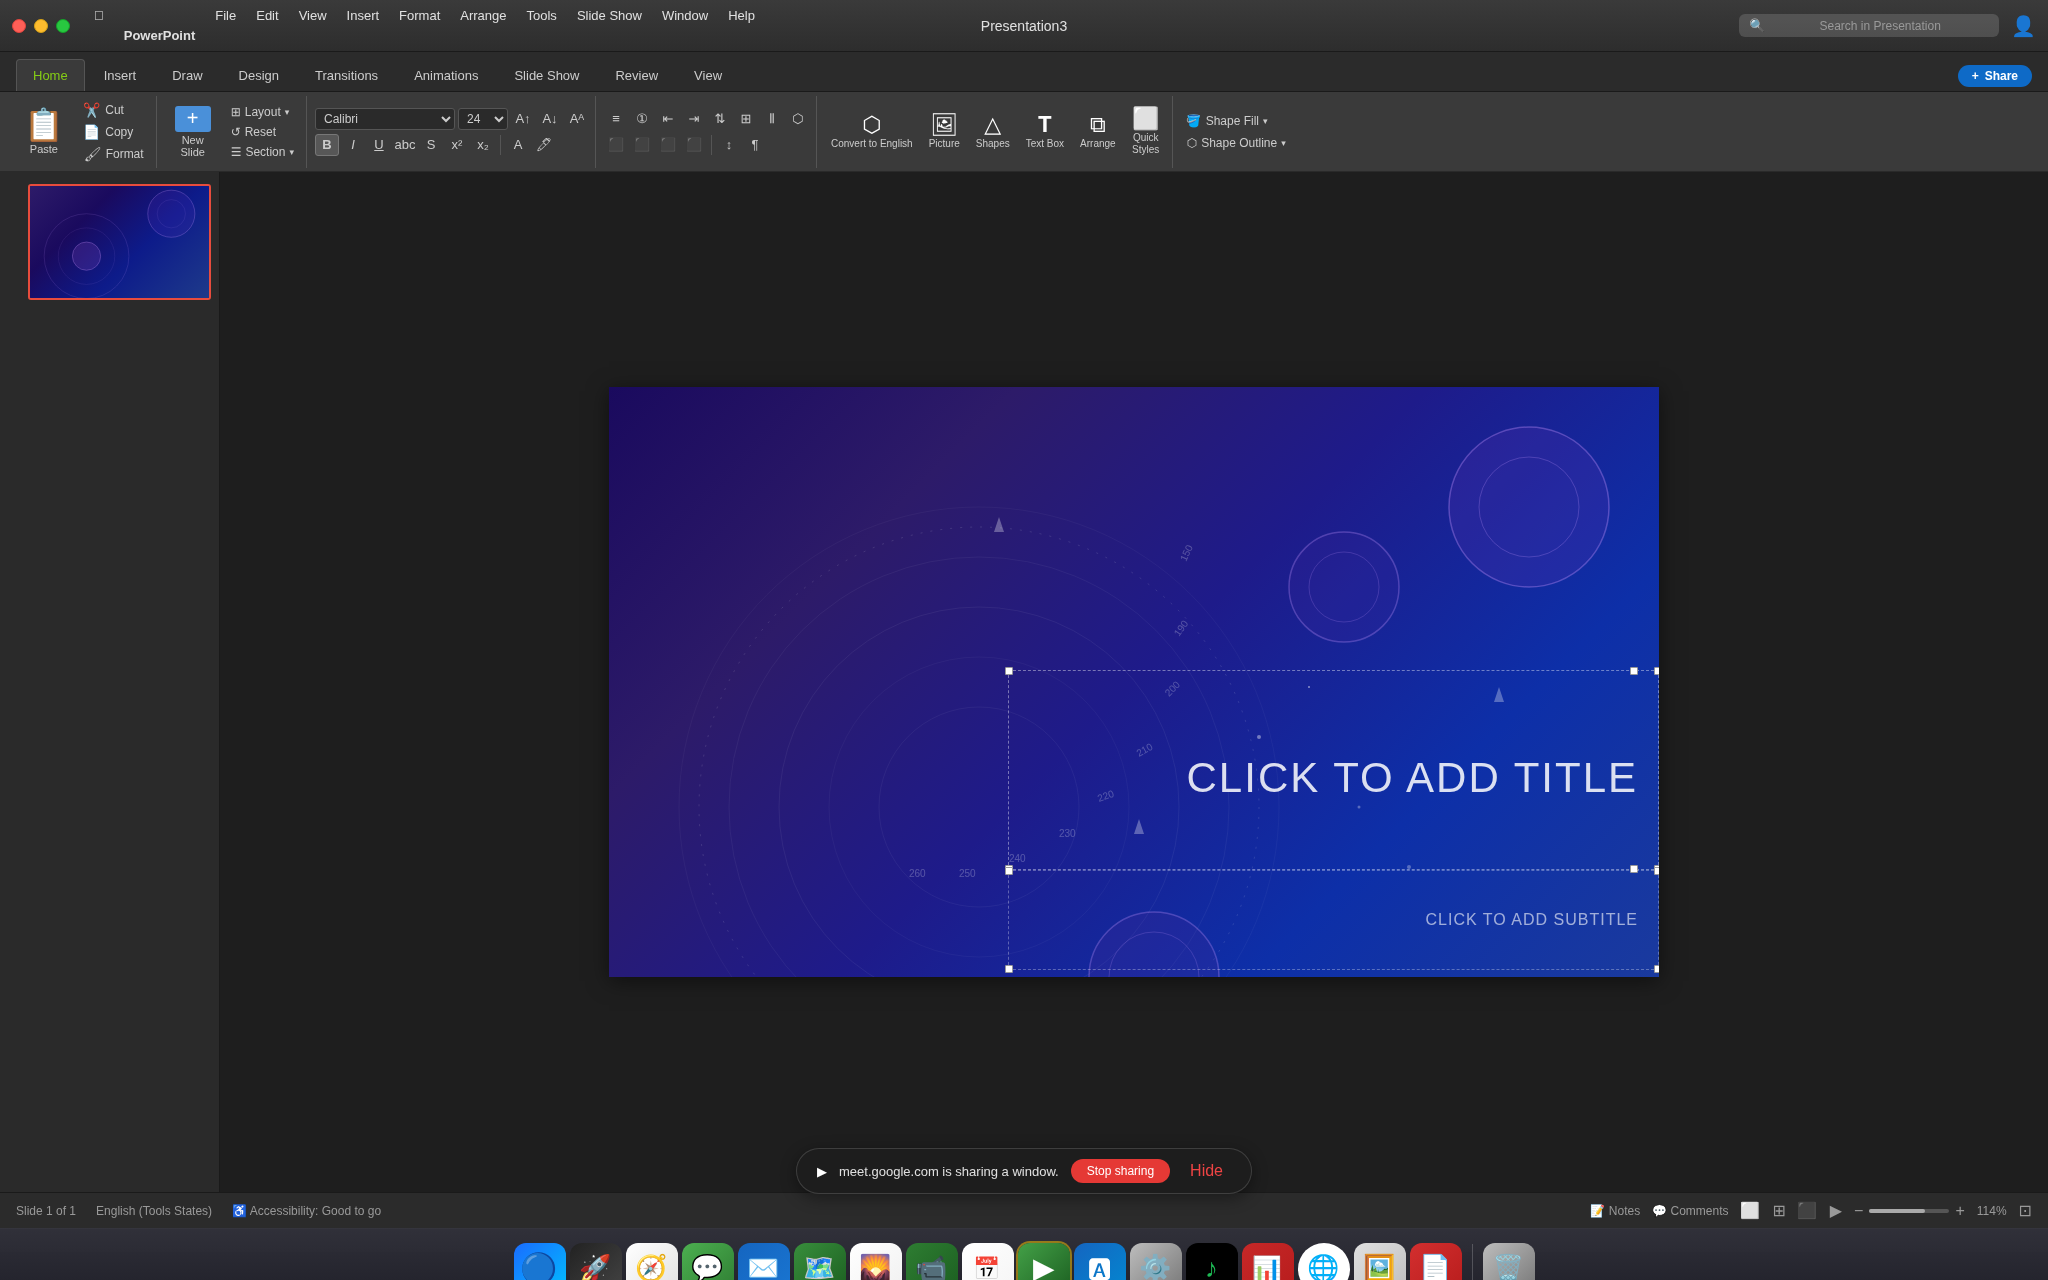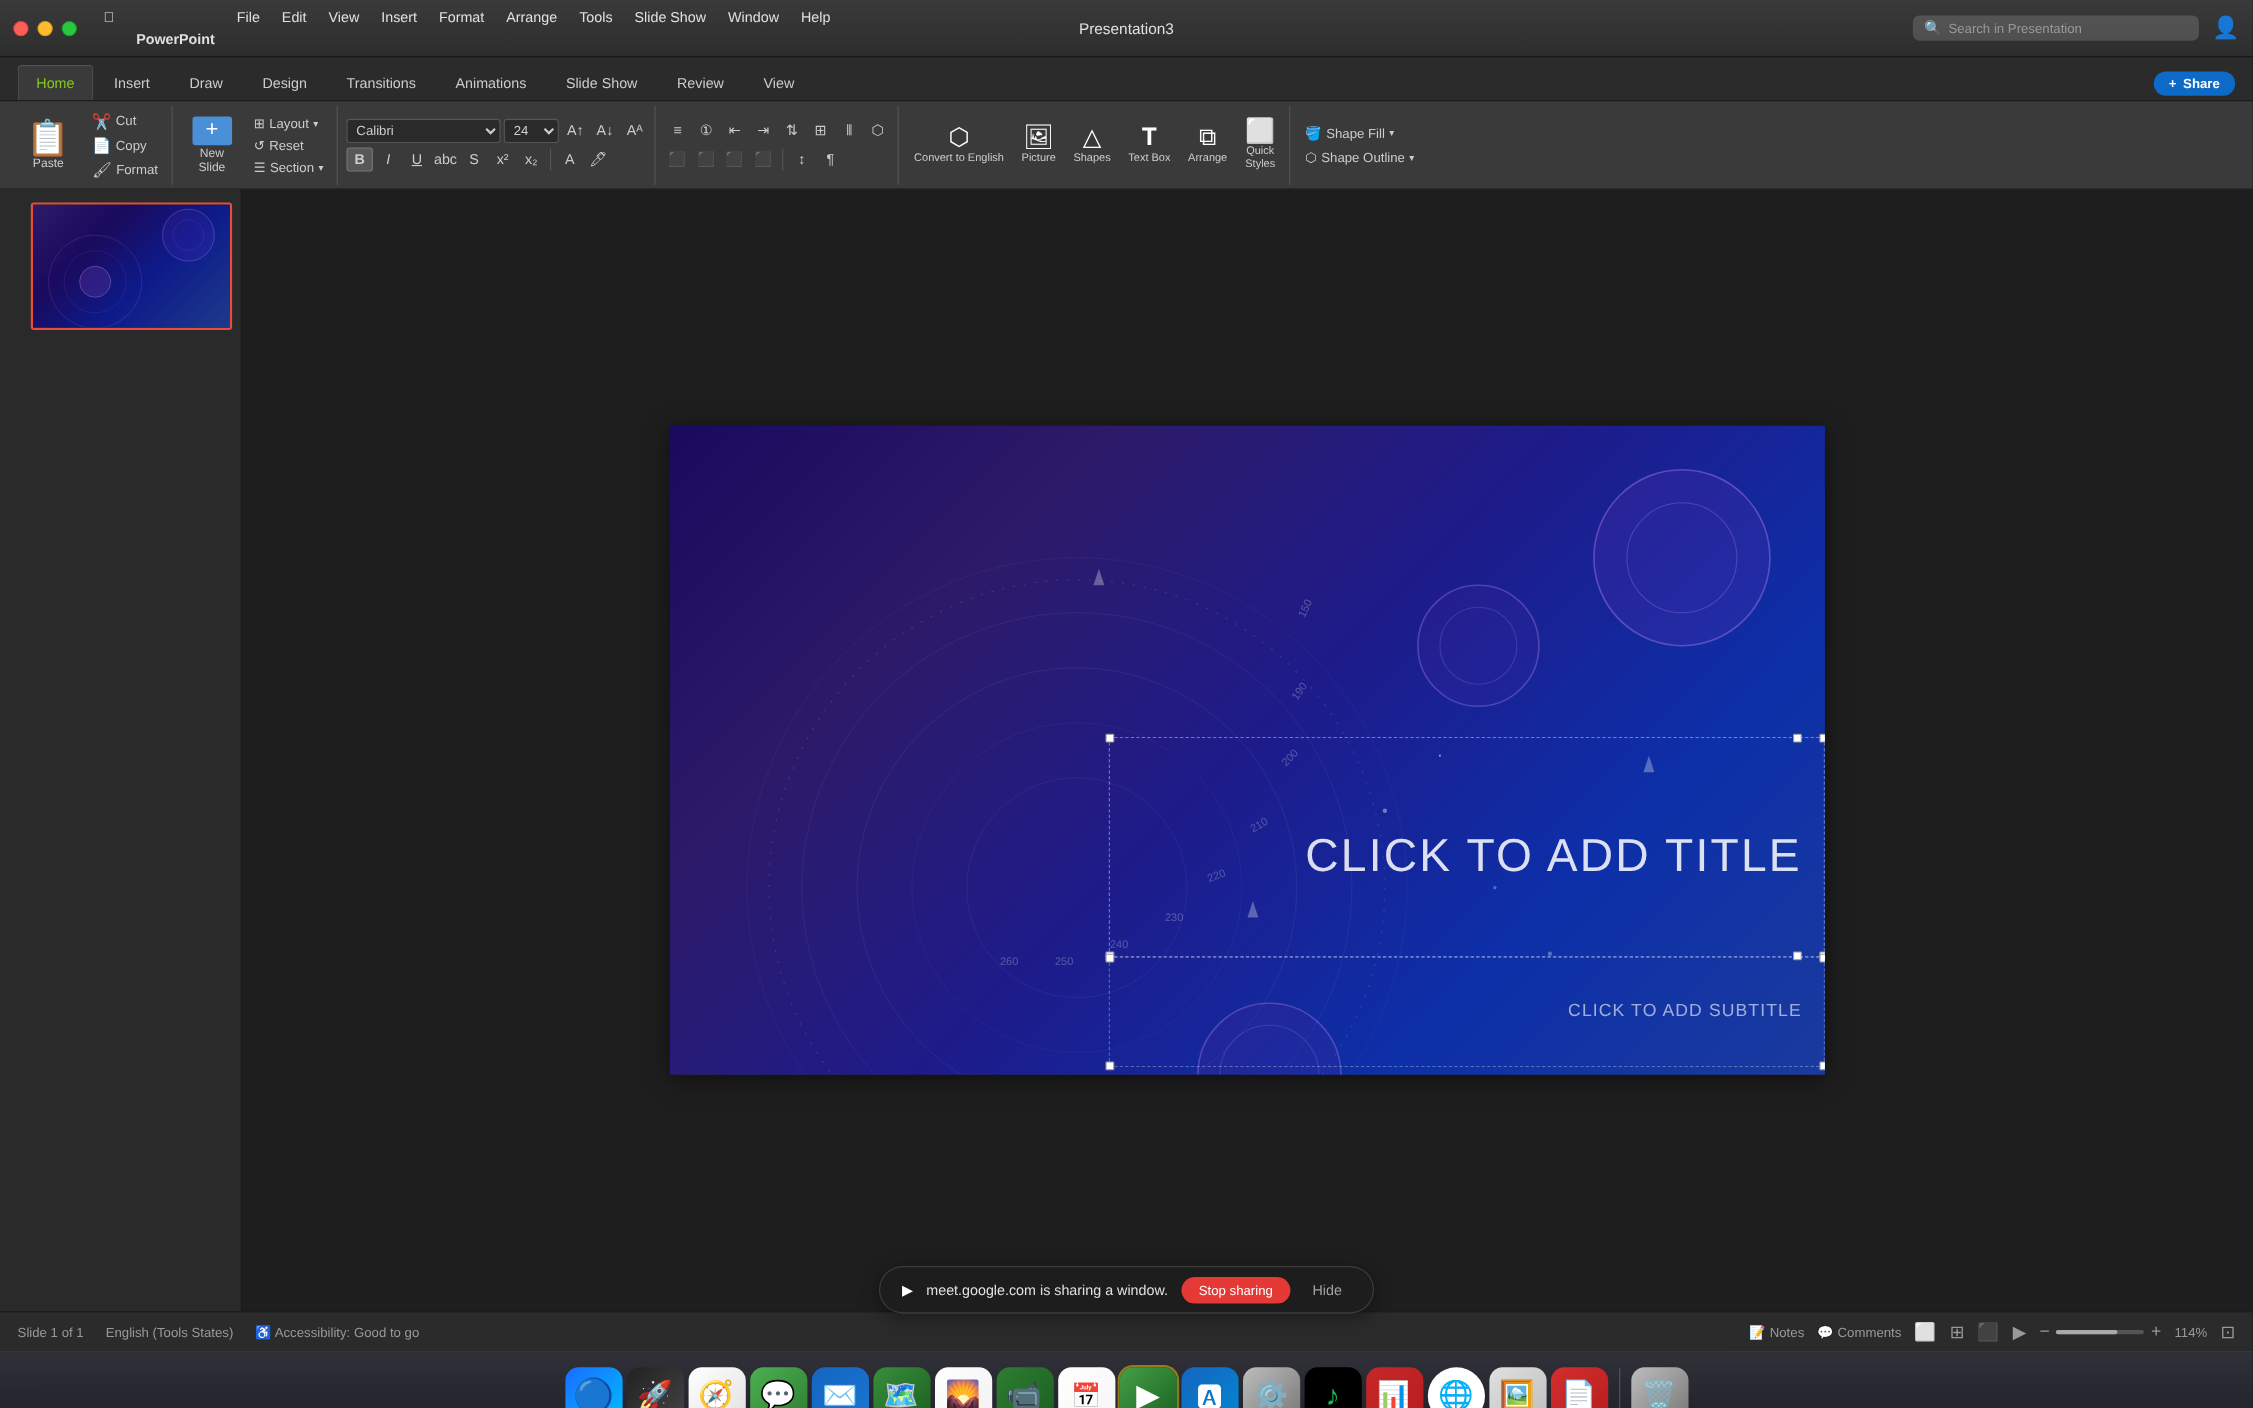--- a/index.html
+++ b/index.html
@@ -75,20 +75,21 @@
       gap: 6px;
       width: 260px;
     }
     .search-box input {
       background: transparent;
       border: none;
       outline: none;
       color: #cccccc;
       font-size: 12px;
       width: 100%;
+      text-align: center;
     }
     .search-box input::placeholder { color: #999; }
 
     
     .ribbon-tabs {
       height: 40px;
       background: #2b2b2b;
       display: flex;
       align-items: flex-end;
       padding: 0 16px;
@@ -418,23 +419,23 @@
       color: white;
       border: none;
       border-radius: 14px;
       padding: 5px 16px;
       font-size: 12px;
       font-weight: 400;
       cursor: pointer;
     }
     .hide-btn {
       background: transparent;
-      color: #a3a3a3;
+      color: #ef4444;
       border: none;
-      font-size: 13px;
+      font-size: 16px;
       cursor: pointer;
       padding: 5px 8px;
     }
 
     
     .deco-circles {
       position: absolute;
       top: 0;
       left: 0;
       width: 100%;

